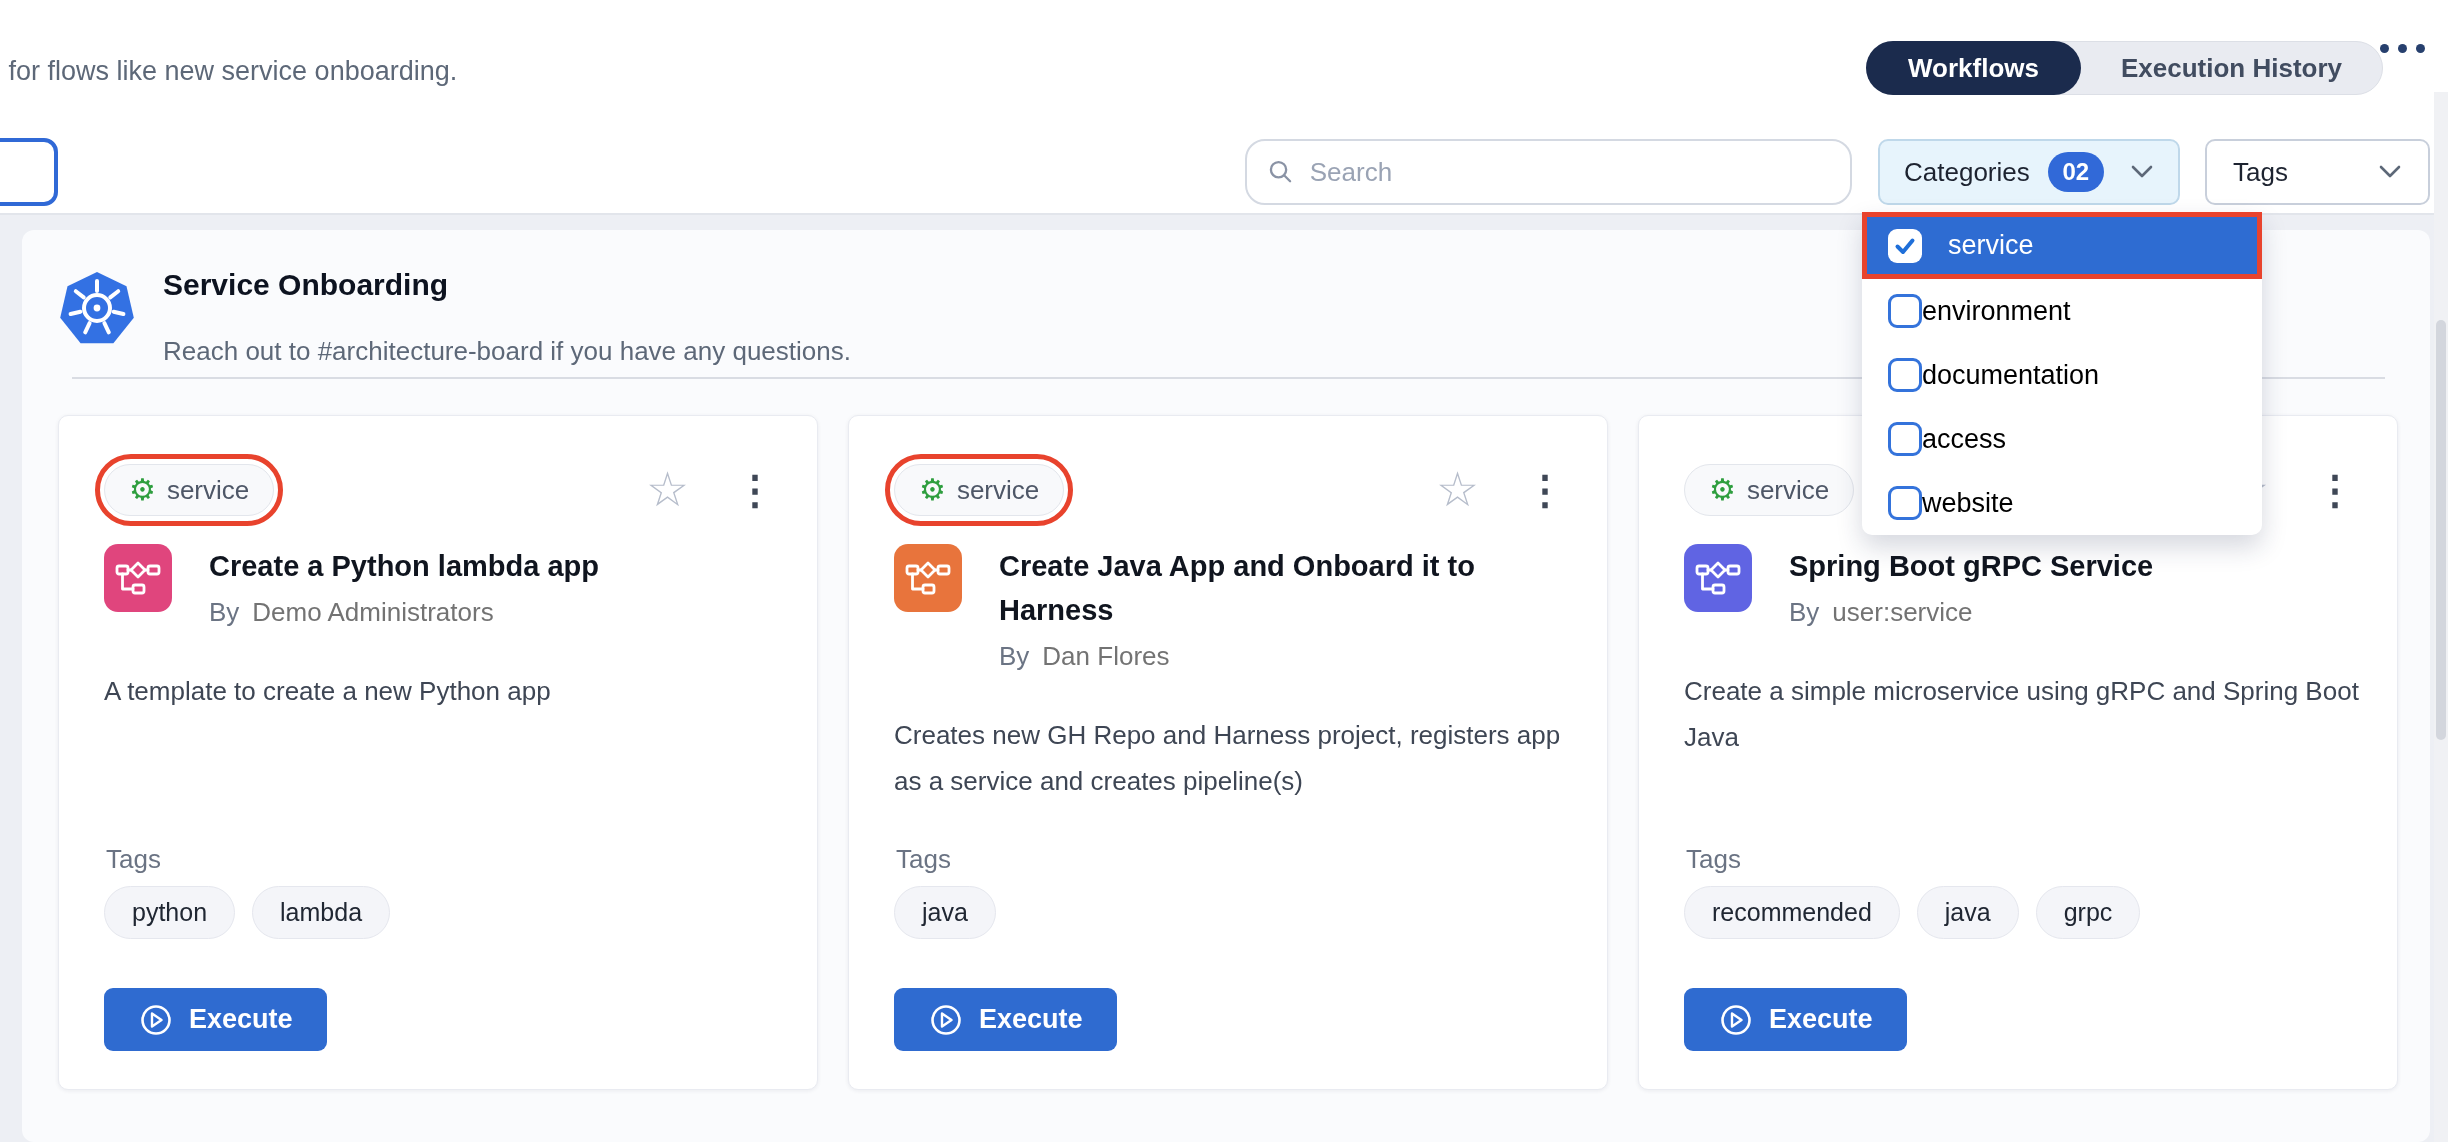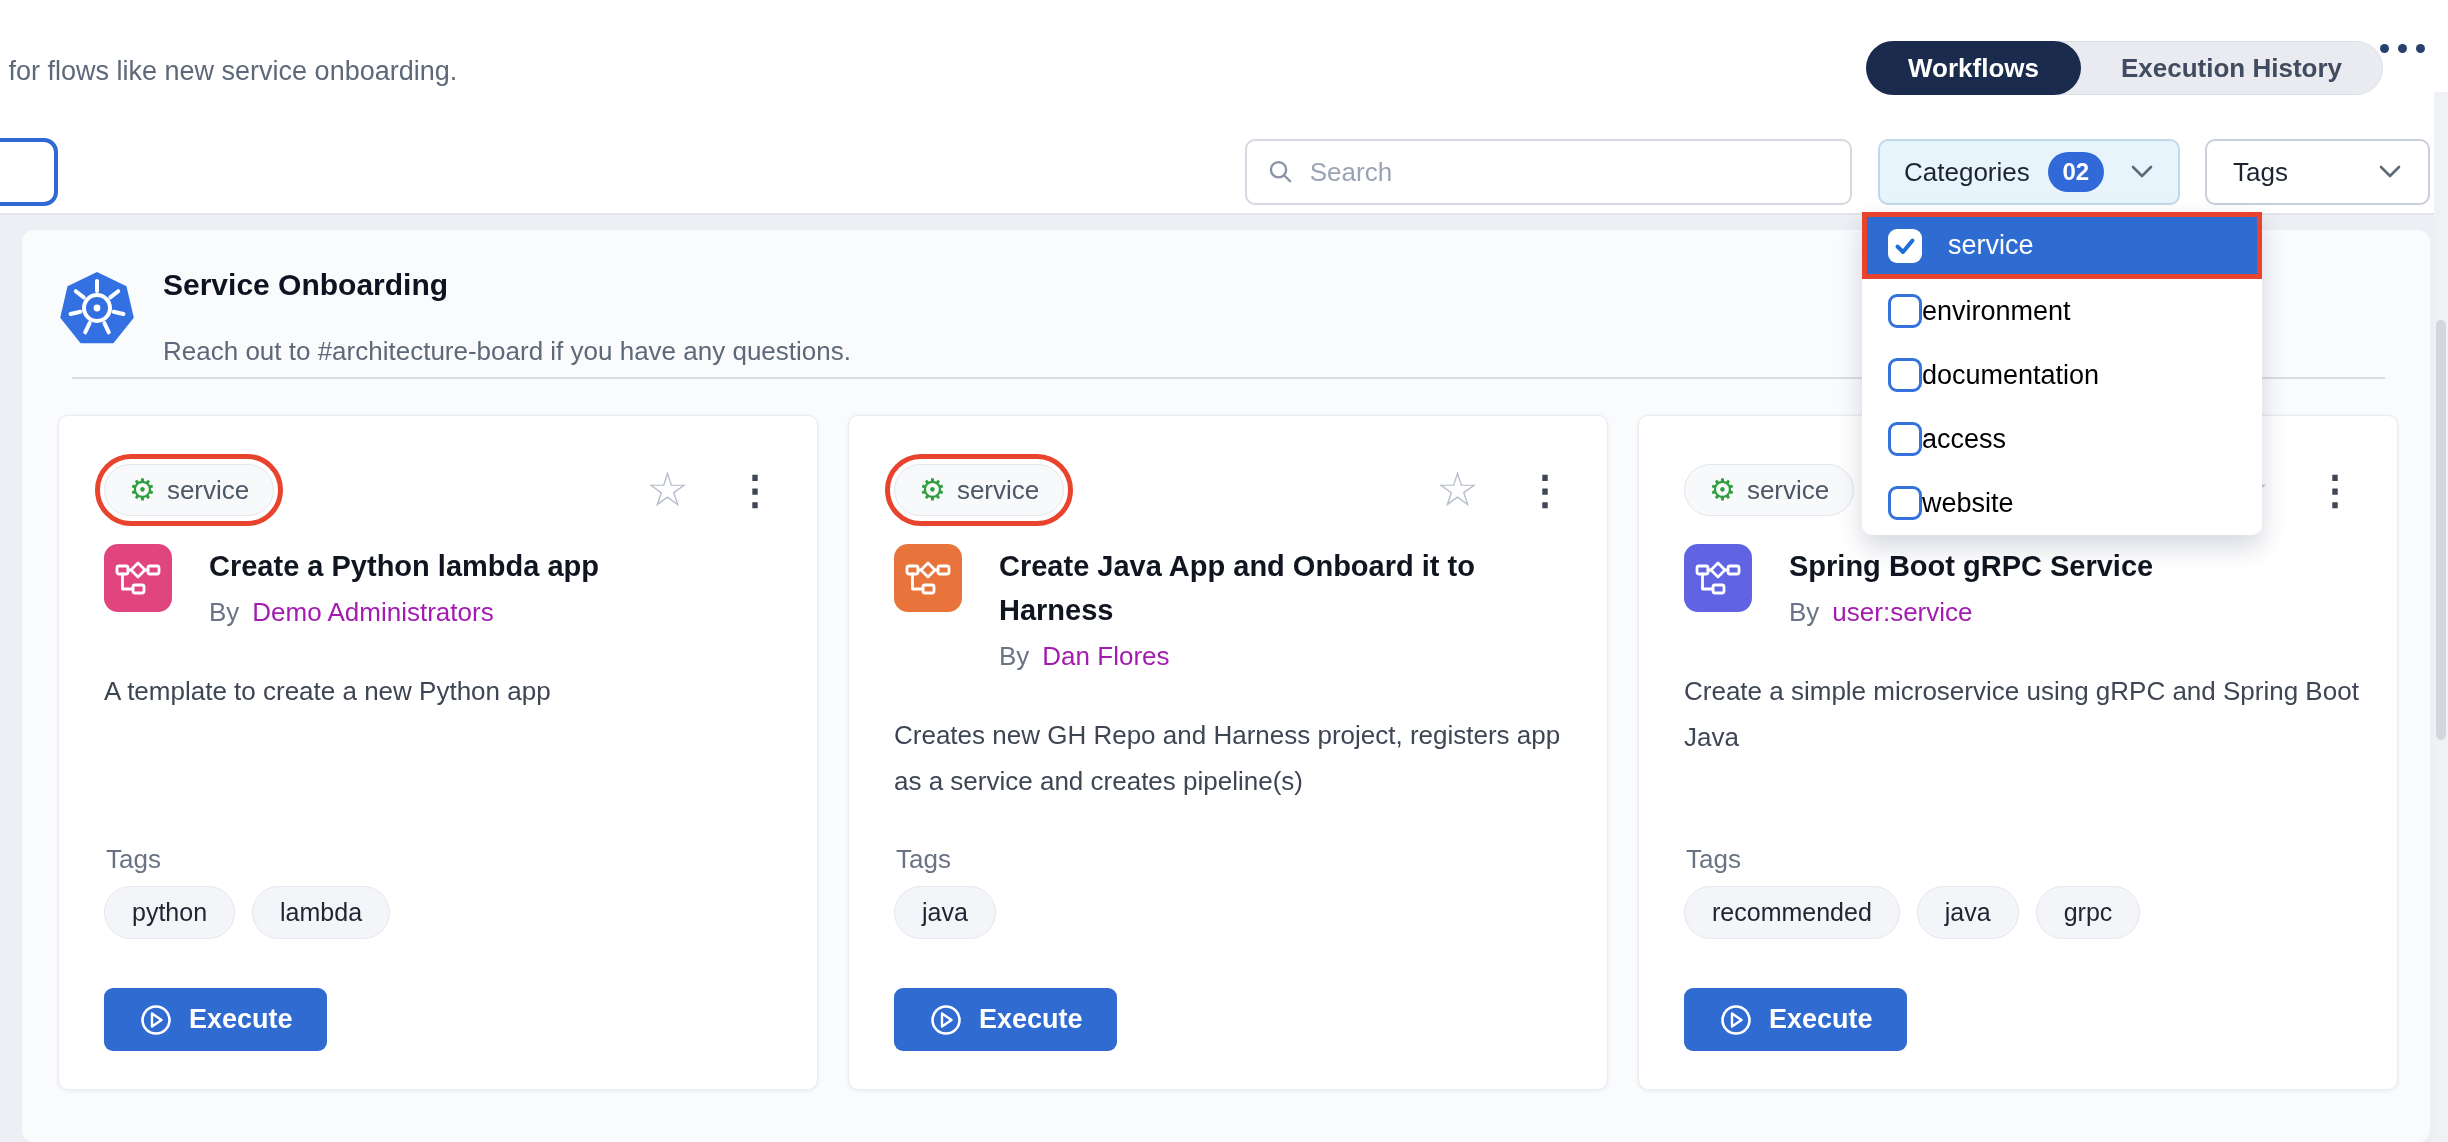--- a/index.html
+++ b/index.html
@@ -23,21 +23,21 @@
   .seg-rest { padding:0 40px; color:#414c60; font-size:26px; font-weight:600; cursor:pointer; }
 
   .more { position:absolute; left:2380px; top:44px; display:flex; gap:9px; z-index:3; cursor:pointer; }
   .more i { width:9px; height:9px; border-radius:50%; background:#27406e; }
 
   
   .partial-btn { position:absolute; left:-30px; top:138px; width:88px; height:68px; background:#ffffff;
                  border:4px solid #3069d6; border-radius:14px; z-index:3; }
 
   .search { position:absolute; left:1245px; top:139px; width:607px; height:66px; background:#ffffff;
-            border:2px solid #d4d9e2; border-radius:10px; display:flex; align-items:center; padding:0 20px; gap:15px; z-index:3; }
+            border:2px solid #d4d9e2; border-radius:20px; display:flex; align-items:center; padding:0 20px; gap:15px; z-index:3; }
   .search input { border:none; outline:none; font-size:26px; color:#2c3442; width:100%; font-family:inherit; background:transparent; }
   .search input::placeholder { color:#9aa3b4; }
 
   .dd-btn { position:absolute; top:139px; height:66px; border-radius:10px; display:flex; align-items:center; z-index:3; cursor:pointer; }
   .dd-categories { left:1878px; width:302px; background:#e7f4fc; border:2px solid #bfd8ea; padding:0 24px; gap:18px; }
   .dd-tags { left:2205px; width:225px; background:#ffffff; border:2px solid #c8cfdb; padding:0 26px; }
   .dd-label { font-size:26px; color:#1d2330; }
   .badge { min-width:56px; height:40px; background:#3169d8; border-radius:999px; color:#fff; font-size:24px; font-weight:600;
            display:flex; align-items:center; justify-content:center; padding:0 12px; }
   .chev { margin-left:auto; flex:0 0 auto; }
@@ -72,21 +72,21 @@
   .head-actions { display:flex; align-items:center; gap:40px; margin-top:2px; }
   .star { font-size:48px; color:#b6bdcb; line-height:1; cursor:pointer; }
   .kebab { font-size:40px; color:#3f4756; line-height:1; cursor:pointer; font-weight:700; padding:0 6px; }
 
   .card-body { position:absolute; top:128px; left:45px; right:38px; }
   .title-row { display:flex; gap:37px; }
   .tile { width:68px; height:68px; border-radius:14px; flex:0 0 auto; display:flex; align-items:center; justify-content:center; }
   .title-col { width:580px; }
   .card-title { font-size:29px; font-weight:700; color:#10151f; line-height:44px; }
   .byline { margin-top:6px; font-size:26px; color:#6b7484; display:flex; gap:13px; line-height:36px; }
-  .byline a { color:#a21caf; text-decoration:none; cursor:pointer; }
+  .byline a { color:#737373; text-decoration:none; cursor:pointer; }
   .desc { margin-top:38px; font-size:26px; color:#3e4654; line-height:46px; }
 
   .tags-label { position:absolute; top:428px; left:47px; font-size:26px; color:#6a7383; }
   .tag-row { position:absolute; top:470px; left:45px; display:flex; gap:17px; }
   .tag { height:53px; padding:0 27px; background:#f4f5f9; border:1px solid #e5e7ee; border-radius:999px;
          display:flex; align-items:center; font-size:25px; color:#202733; }
 
   .execute { position:absolute; top:572px; left:45px; height:63px; padding:0 34px; background:#2f6bd0; border:none;
              border-radius:9px; color:#ffffff; font-size:27px; font-weight:700; font-family:inherit;
              display:flex; align-items:center; gap:15px; cursor:pointer; }

